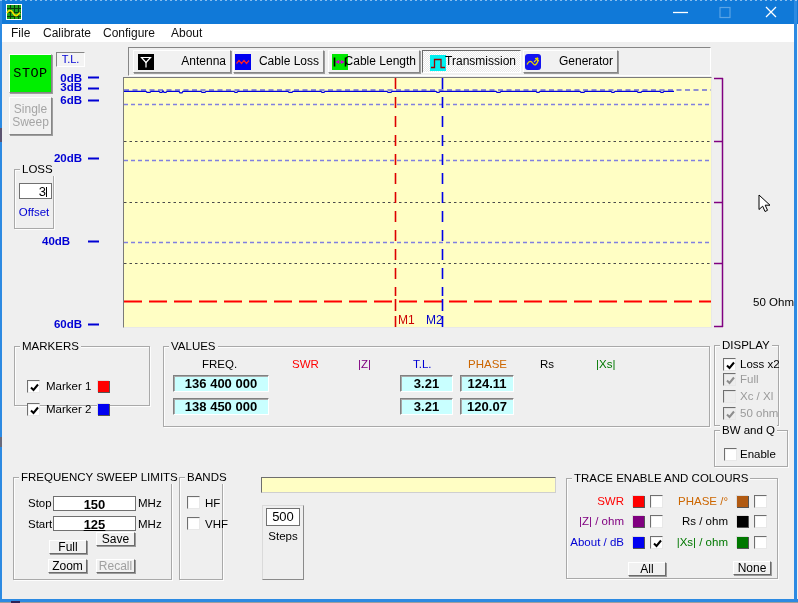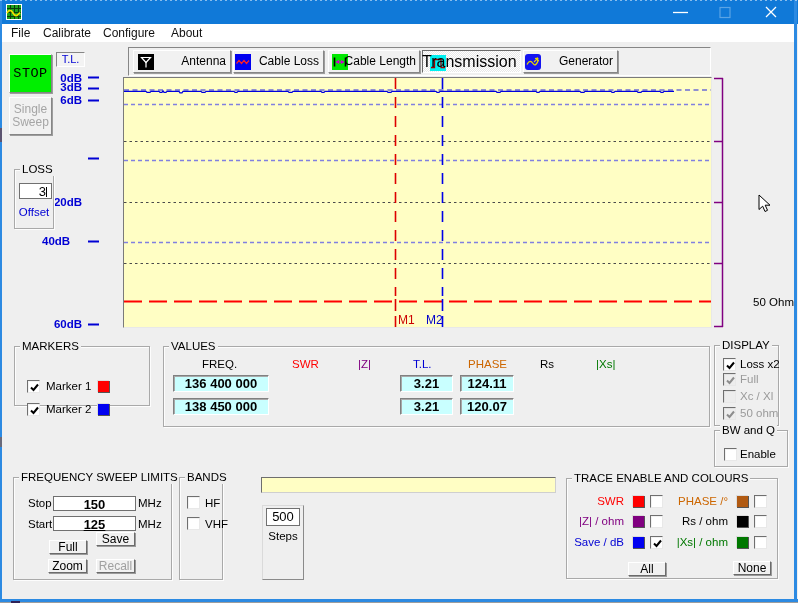--- a/index.html
+++ b/index.html
@@ -71,21 +71,21 @@
 <div class="btn3d" style="left:9px;top:54px;width:43px;height:39px;background:#00ef00;"></div>
 <div class="lbl" style="left:9px;top:54px;width:43px;height:39px;display:flex;align-items:center;justify-content:center;font-family:'Liberation Mono',monospace;font-size:13.5px;font-weight:normal;color:#000;letter-spacing:0.5px;">STOP</div>
 <div class="sunken abs" style="left:56px;top:52px;width:29px;height:15px;background:#f3f3f3;"></div>
 <div class="lbl blue" style="left:56px;top:52px;width:29px;text-align:center;line-height:15px;font-size:11px;">T.L.</div>
 <div class="btn3d" style="left:9px;top:97px;width:43px;height:38px;"></div>
 <div class="lbl" style="left:9px;top:97px;width:43px;height:38px;display:flex;align-items:center;justify-content:center;text-align:center;color:#a5a5a5;font-size:12px;line-height:13px;">Single<br>Sweep</div>
 
 <div class="lbl blue" style="left:42px;top:72px;width:40px;text-align:right;font-weight:bold;">0dB</div>
 <div class="lbl blue" style="left:42px;top:81px;width:40px;text-align:right;font-weight:bold;">3dB</div>
 <div class="lbl blue" style="left:42px;top:94px;width:40px;text-align:right;font-weight:bold;">6dB</div>
-<div class="lbl blue" style="left:42px;top:152px;width:40px;text-align:right;font-weight:bold;margin-top:44px;">20dB</div>
+<div class="lbl blue" style="left:42px;top:152px;width:40px;text-align:right;font-weight:bold;">20dB</div>
 <div class="lbl blue" style="left:42px;top:235px;width:40px;font-weight:bold;">40dB</div>
 <div class="lbl blue" style="left:42px;top:318px;width:40px;text-align:right;font-weight:bold;">60dB</div>
 <svg class="abs" style="left:87px;top:70px" width="14" height="262">
   <g stroke="#0000d4" stroke-width="2">
     <path d="M1 7.5 H12"></path>
       <path d="M1 18.5 H12"></path>
       <path d="M1 30.5 H12"></path>
     <path d="M1 88.5 H12"></path>
       <path d="M1 171.5 H12"></path>
       <path d="M1 254.5 H12"></path>
@@ -125,21 +125,21 @@
   <path d="M1 12.5 H4.5 V4.5 H11 V12.5 H15" fill="none" stroke="#a00000" stroke-width="1.3"></path>
 </svg>
 <svg class="abs" style="left:525px;top:54px" width="16" height="16">
   <rect width="16" height="16" rx="3" fill="#1414f0"></rect>
   <path d="M2 10.5 C4 6.5, 6 6.5, 8 9.5 C10 12.5, 12 10, 13.5 6" fill="none" stroke="#e8d800" stroke-width="1.3"></path>
   <path d="M9 8 L13 4 M13 4 l-3 0.5 M13 4 l-0.5 3" stroke="#e8d800" stroke-width="1.1" fill="none"></path>
 </svg>
 <div class="lbl" style="left:133px;top:50px;width:93px;line-height:23px;text-align:right;font-size:12px;">Antenna</div>
 <div class="lbl" style="left:233px;top:50px;width:86px;line-height:23px;text-align:right;font-size:12px;">Cable Loss</div>
 <div class="lbl" style="left:328px;top:50px;width:88px;line-height:23px;text-align:right;font-size:12px;">Cable Length</div>
-<div class="lbl" style="left:422px;top:50px;width:94px;line-height:23px;text-align:right;font-size:16px;">Transmission</div>
+<div class="lbl" style="left:422px;top:50px;width:94px;line-height:23px;text-align:right;font-size:12px;">Transmission</div>
 <div class="lbl" style="left:523px;top:50px;width:90px;line-height:23px;text-align:right;font-size:12px;">Generator</div>
 
 <div class="abs" style="left:123px;top:77px;width:589px;height:251px;border:1px solid;border-color:#7a7a7a #e8e8e8 #e8e8e8 #7a7a7a;background:#fffec4;"></div>
 <svg class="abs" style="left:124px;top:78px" width="587" height="249">
   <g fill="none">
     <path d="M0 12 H587" stroke="#2222dd" stroke-width="1.2" stroke-dasharray="5 3.5"></path>
     <path d="M0 13.4 h22 l1 1 h3 l1 -1 h8 l1 1 h2 l1 -1.5 1 1.5 h2 l1 -1 h12 l1 1.5 h2 l1 -1.5 h18 l1 1 h3 l1 -1 h28 l1 1 h2 l1 -1 h50 l1 1 h3 l1 -1 h28 l1 1 h2 l1 -1 h62 l1 1 h3 l1 -1 h44 l1 1 h2 l1 -1 h56 l1 1 h3 l1 -1 h35 l1 1 h2 l1 -1 h40 l1 1 h3 l1 -1 h26 l1 1 h2 l1 -1 h22 l1 1 h3 l1 -1 h18 l1 1 h2 l1 -1 h10" stroke="#0000dd" stroke-width="1.2"></path>
     <path d="M0 26.5 H587" stroke="#8080e0" stroke-width="1.3" stroke-dasharray="4 3"></path>
     <path d="M0 82.5 H587" stroke="#8080e0" stroke-width="1.3" stroke-dasharray="4 3"></path>
     <path d="M0 164.5 H587" stroke="#8080e0" stroke-width="1.3" stroke-dasharray="4 3"></path>
@@ -269,21 +269,21 @@
 <div class="cb" style="left:650px;top:495px;"></div>
 <div class="lbl" style="left:640px;top:495px;width:88px;text-align:right;color:#cc6600;">PHASE /°</div>
 <div class="swatch" style="left:736px;top:495px;background:#b15a12;"></div>
 <div class="cb" style="left:754px;top:495px;"></div>
 <div class="lbl" style="left:566px;top:515px;width:58px;text-align:right;color:#800080;">|Z| / ohm</div>
 <div class="swatch" style="left:632px;top:515px;background:#800080;"></div>
 <div class="cb" style="left:650px;top:515px;"></div>
 <div class="lbl" style="left:640px;top:515px;width:88px;text-align:right;">Rs / ohm</div>
 <div class="swatch" style="left:736px;top:515px;background:#000000;"></div>
 <div class="cb" style="left:754px;top:515px;"></div>
-<div class="lbl blue" style="left:566px;top:536px;width:58px;text-align:right;">Save / dB</div>
+<div class="lbl blue" style="left:566px;top:536px;width:58px;text-align:right;">About / dB</div>
 <div class="swatch" style="left:632px;top:536px;background:#0000f0;"></div>
 <div class="cb" style="left:650px;top:536px;">
     <svg width="11" height="11">
       <path d="M2 5.5 L4.5 8 L9 2.5" stroke="#000" stroke-width="2" fill="none"></path>
     </svg>
   </div>
 <div class="lbl" style="left:640px;top:536px;width:88px;text-align:right;color:#007800;">|Xs| / ohm</div>
 <div class="swatch" style="left:736px;top:536px;background:#007800;"></div>
 <div class="cb" style="left:754px;top:536px;"></div>
 <div class="pbtn" style="left:628px;top:562px;width:38px;height:14px;line-height:13px;">All</div>

